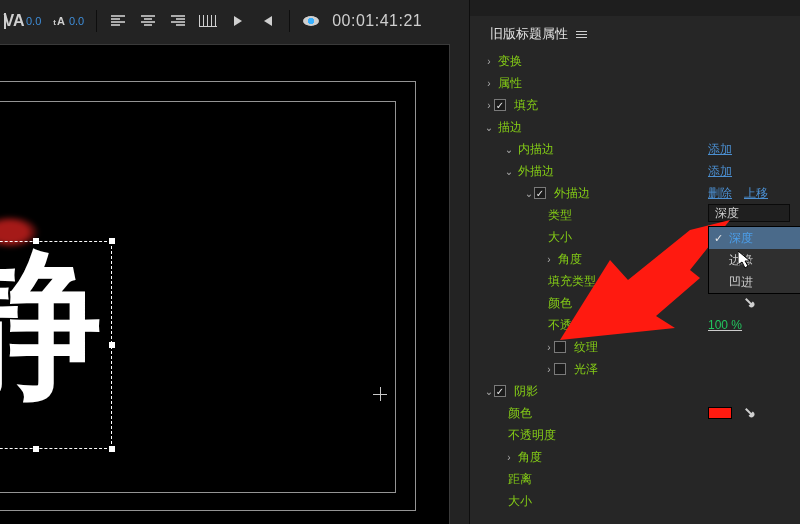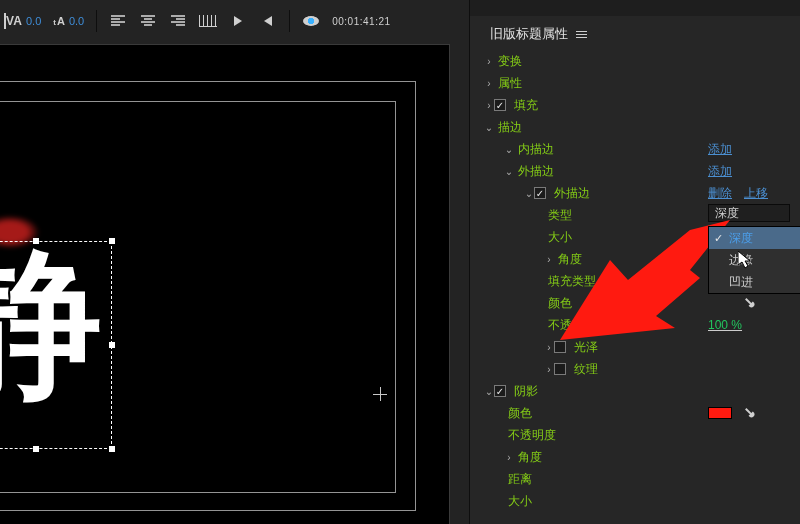--- a/index.html
+++ b/index.html
@@ -23,21 +23,21 @@
       display: flex; align-items: center;
       padding-left: 4px; gap: 12px;
     }
     .tool-slot {
       display: flex; align-items: center; gap: 4px;
       height: 20px;
     }
     .icon-va {
       display: inline-flex; align-items: center; justify-content: center;
       width: 18px; height: 16px;
-      color: #cfcfcf; font-weight: 700; font-size: 12px;
+      color: #cfcfcf; font-weight: 700; font-size: 16px;
       border-left: 2px solid #cfcfcf;
     }
     .blue-readout { color: #3f8dd8; font-size: 11px; cursor: ew-resize; }
     .icon-tA {
       display: inline-flex; align-items: flex-end; gap: 1px;
       color: #cfcfcf; font-weight: 700; font-size: 11px;
     }
     .icon-tA .sm { font-size: 8px; }
     .sep { width: 1px; height: 22px; background: #0e0e0e; }
     .icon-btn {
@@ -49,21 +49,21 @@
       width: 20px; height: 12px;
       background:
         repeating-linear-gradient(90deg,#cfcfcf 0 1px,transparent 1px 4px),
         linear-gradient(#cfcfcf,#cfcfcf) bottom/100% 1px no-repeat;
     }
     .icon-eye {
       width: 16px; height: 10px; border-radius: 50%;
       background: radial-gradient(circle at 50% 50%, #38b0ff 0 3px, transparent 3px),
                   radial-gradient(ellipse at 50% 50%, #cfcfcf 0 70%, transparent 72%);
     }
-    .timecode { color: #cfcfcf; font-size: 10px; letter-spacing: .5px; }
+    .timecode { color: #cfcfcf; font-size: 16px; letter-spacing: .5px; }
     .canvas-wrap {
       position: absolute; left: 0; top: 44px;
       width: 450px; height: 480px;
       background: #000;
       border-top: 1px solid #3a3a3a;
       border-right: 1px solid #3a3a3a;
     }
     .safe-outer {
       position: absolute; left: -40px; top: 36px;
       width: 456px; height: 430px;
@@ -384,26 +384,26 @@
     </div>
     <div class="row indent-3">
       <span class="prop-label">不透明度</span>
       <span class="val-col">
           <span class="val-blue">100 %</span>
         </span>
     </div>
     <div class="row indent-3">
       <span class="disclosure right"></span>
       <span class="chk"></span>
+      <span class="prop-label">纹理</span>
+    </div>
+    <div class="row indent-3">
+      <span class="disclosure right"></span>
+      <span class="chk"></span>
       <span class="prop-label">光泽</span>
-    </div>
-    <div class="row indent-3">
-      <span class="disclosure right"></span>
-      <span class="chk"></span>
-      <span class="prop-label">纹理</span>
     </div>
 
     <div class="row">
       <span class="disclosure down"></span>
       <span class="chk checked"></span>
       <span class="prop-label">阴影</span>
     </div>
     <div class="row indent-1">
       <span class="prop-label">颜色</span>
       <span class="val-col">

